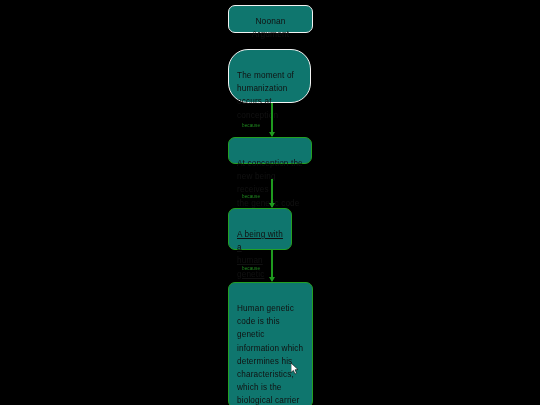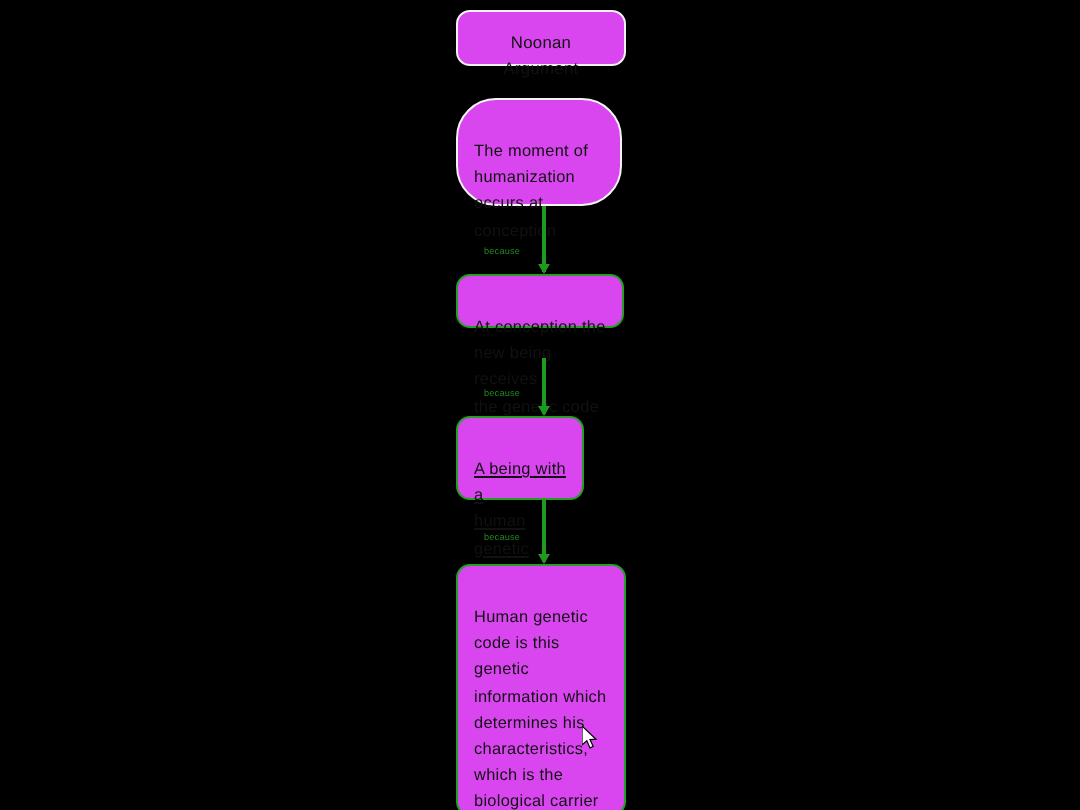--- a/index.html
+++ b/index.html
@@ -18,21 +18,21 @@
     position: relative;
     width: 540px;
     height: 405px;
     background: #000000;
   }
 
   
   .node {
     position: absolute;
     box-sizing: border-box;
-    background: #d946ef;
+    background: #0f766e;
     color: #111111;
     border-radius: 7px;
     font-size: 8.2px;
     line-height: 13.2px;
     letter-spacing: 0.15px;
     padding: 19px 8px 6px 8px;
     white-space: pre-line;
   }
 
   .node.title-node {

